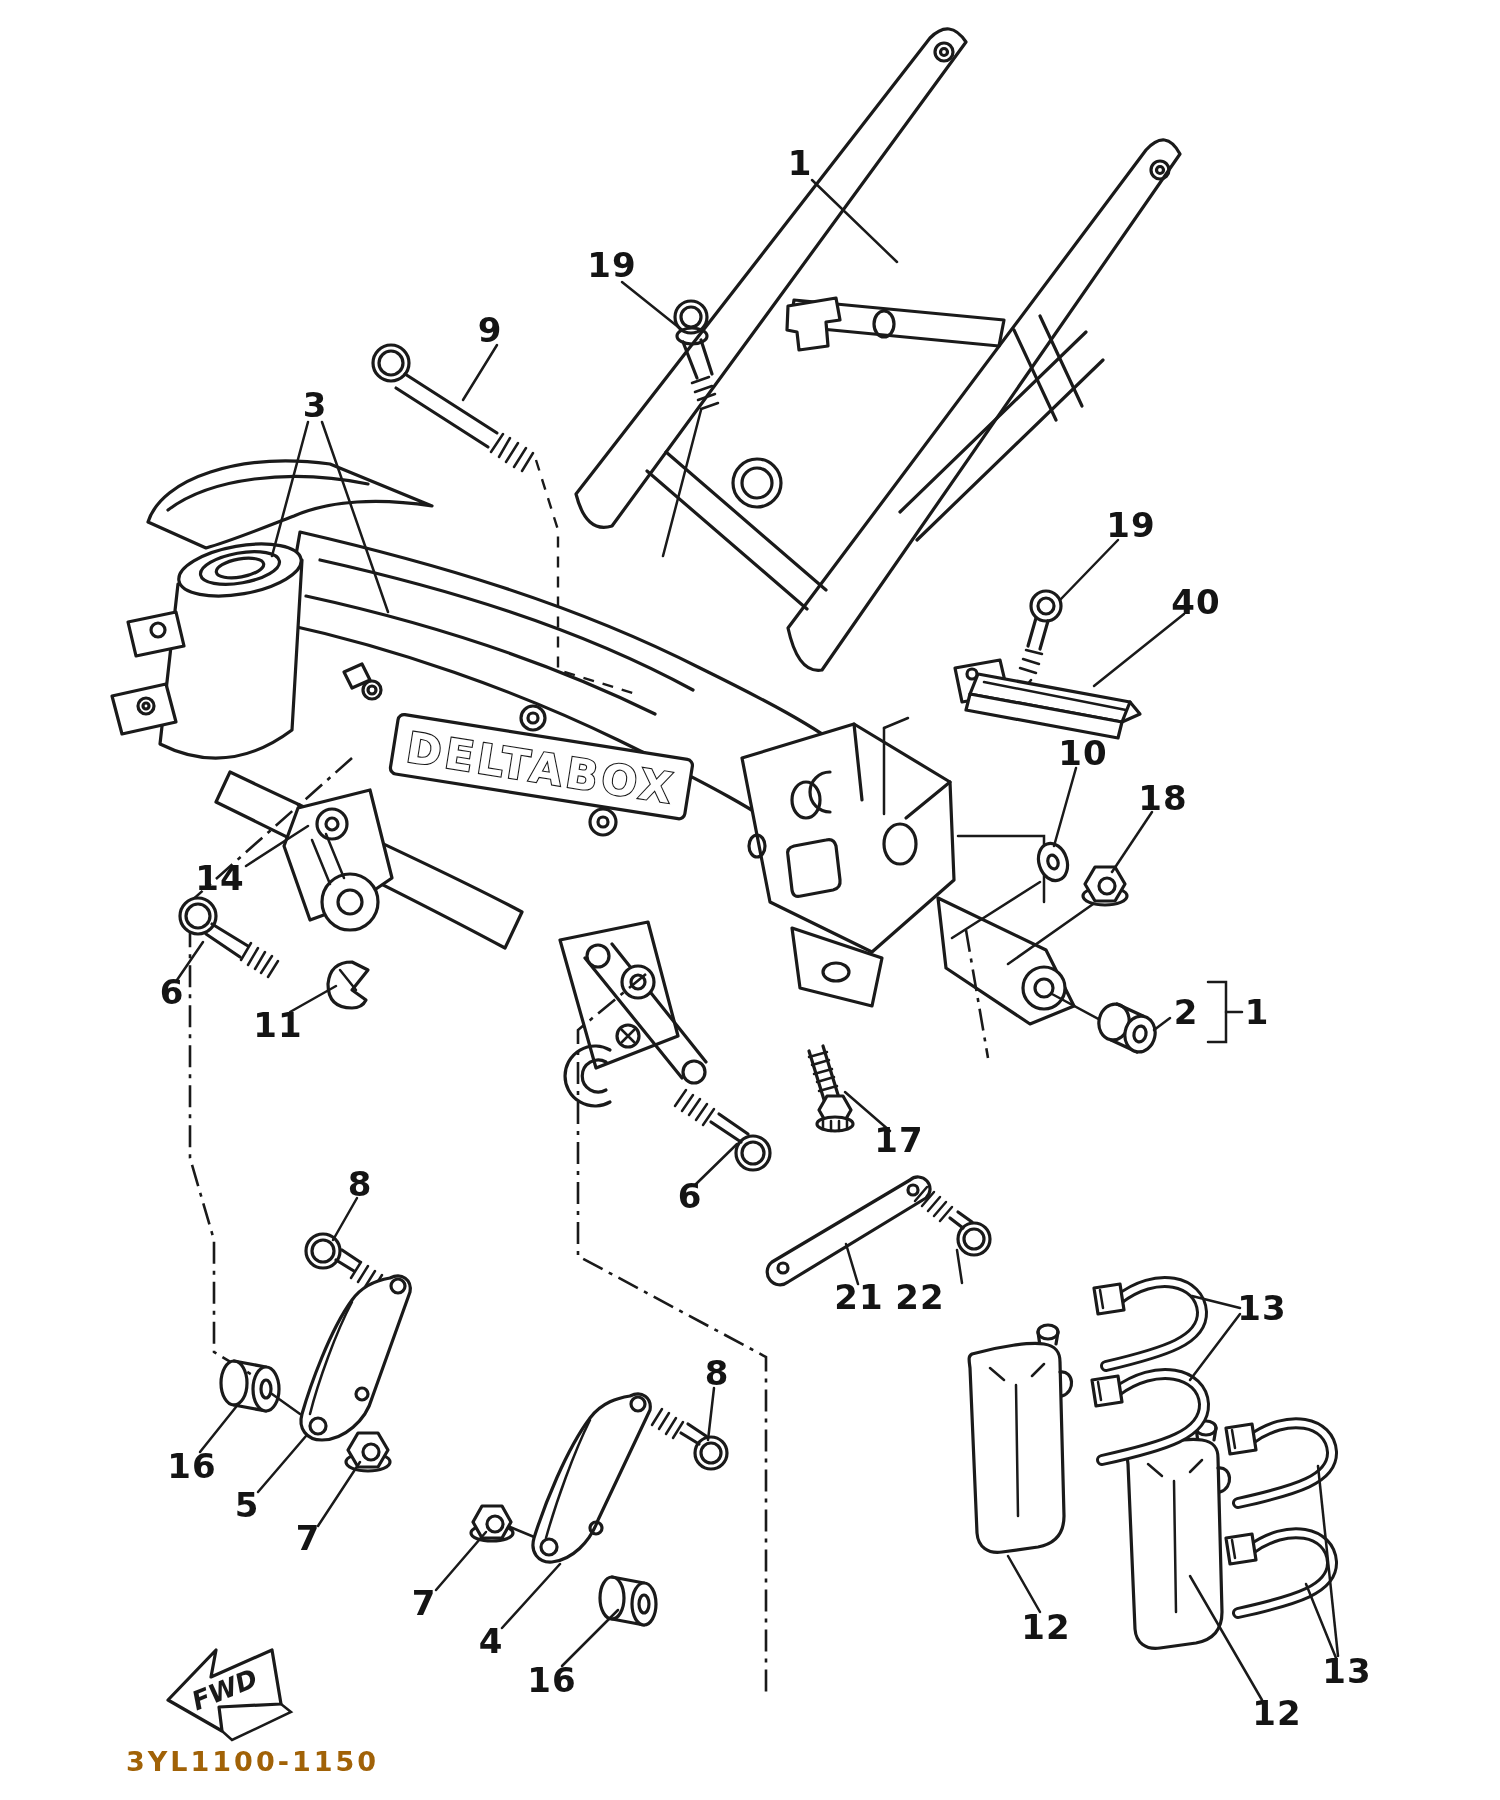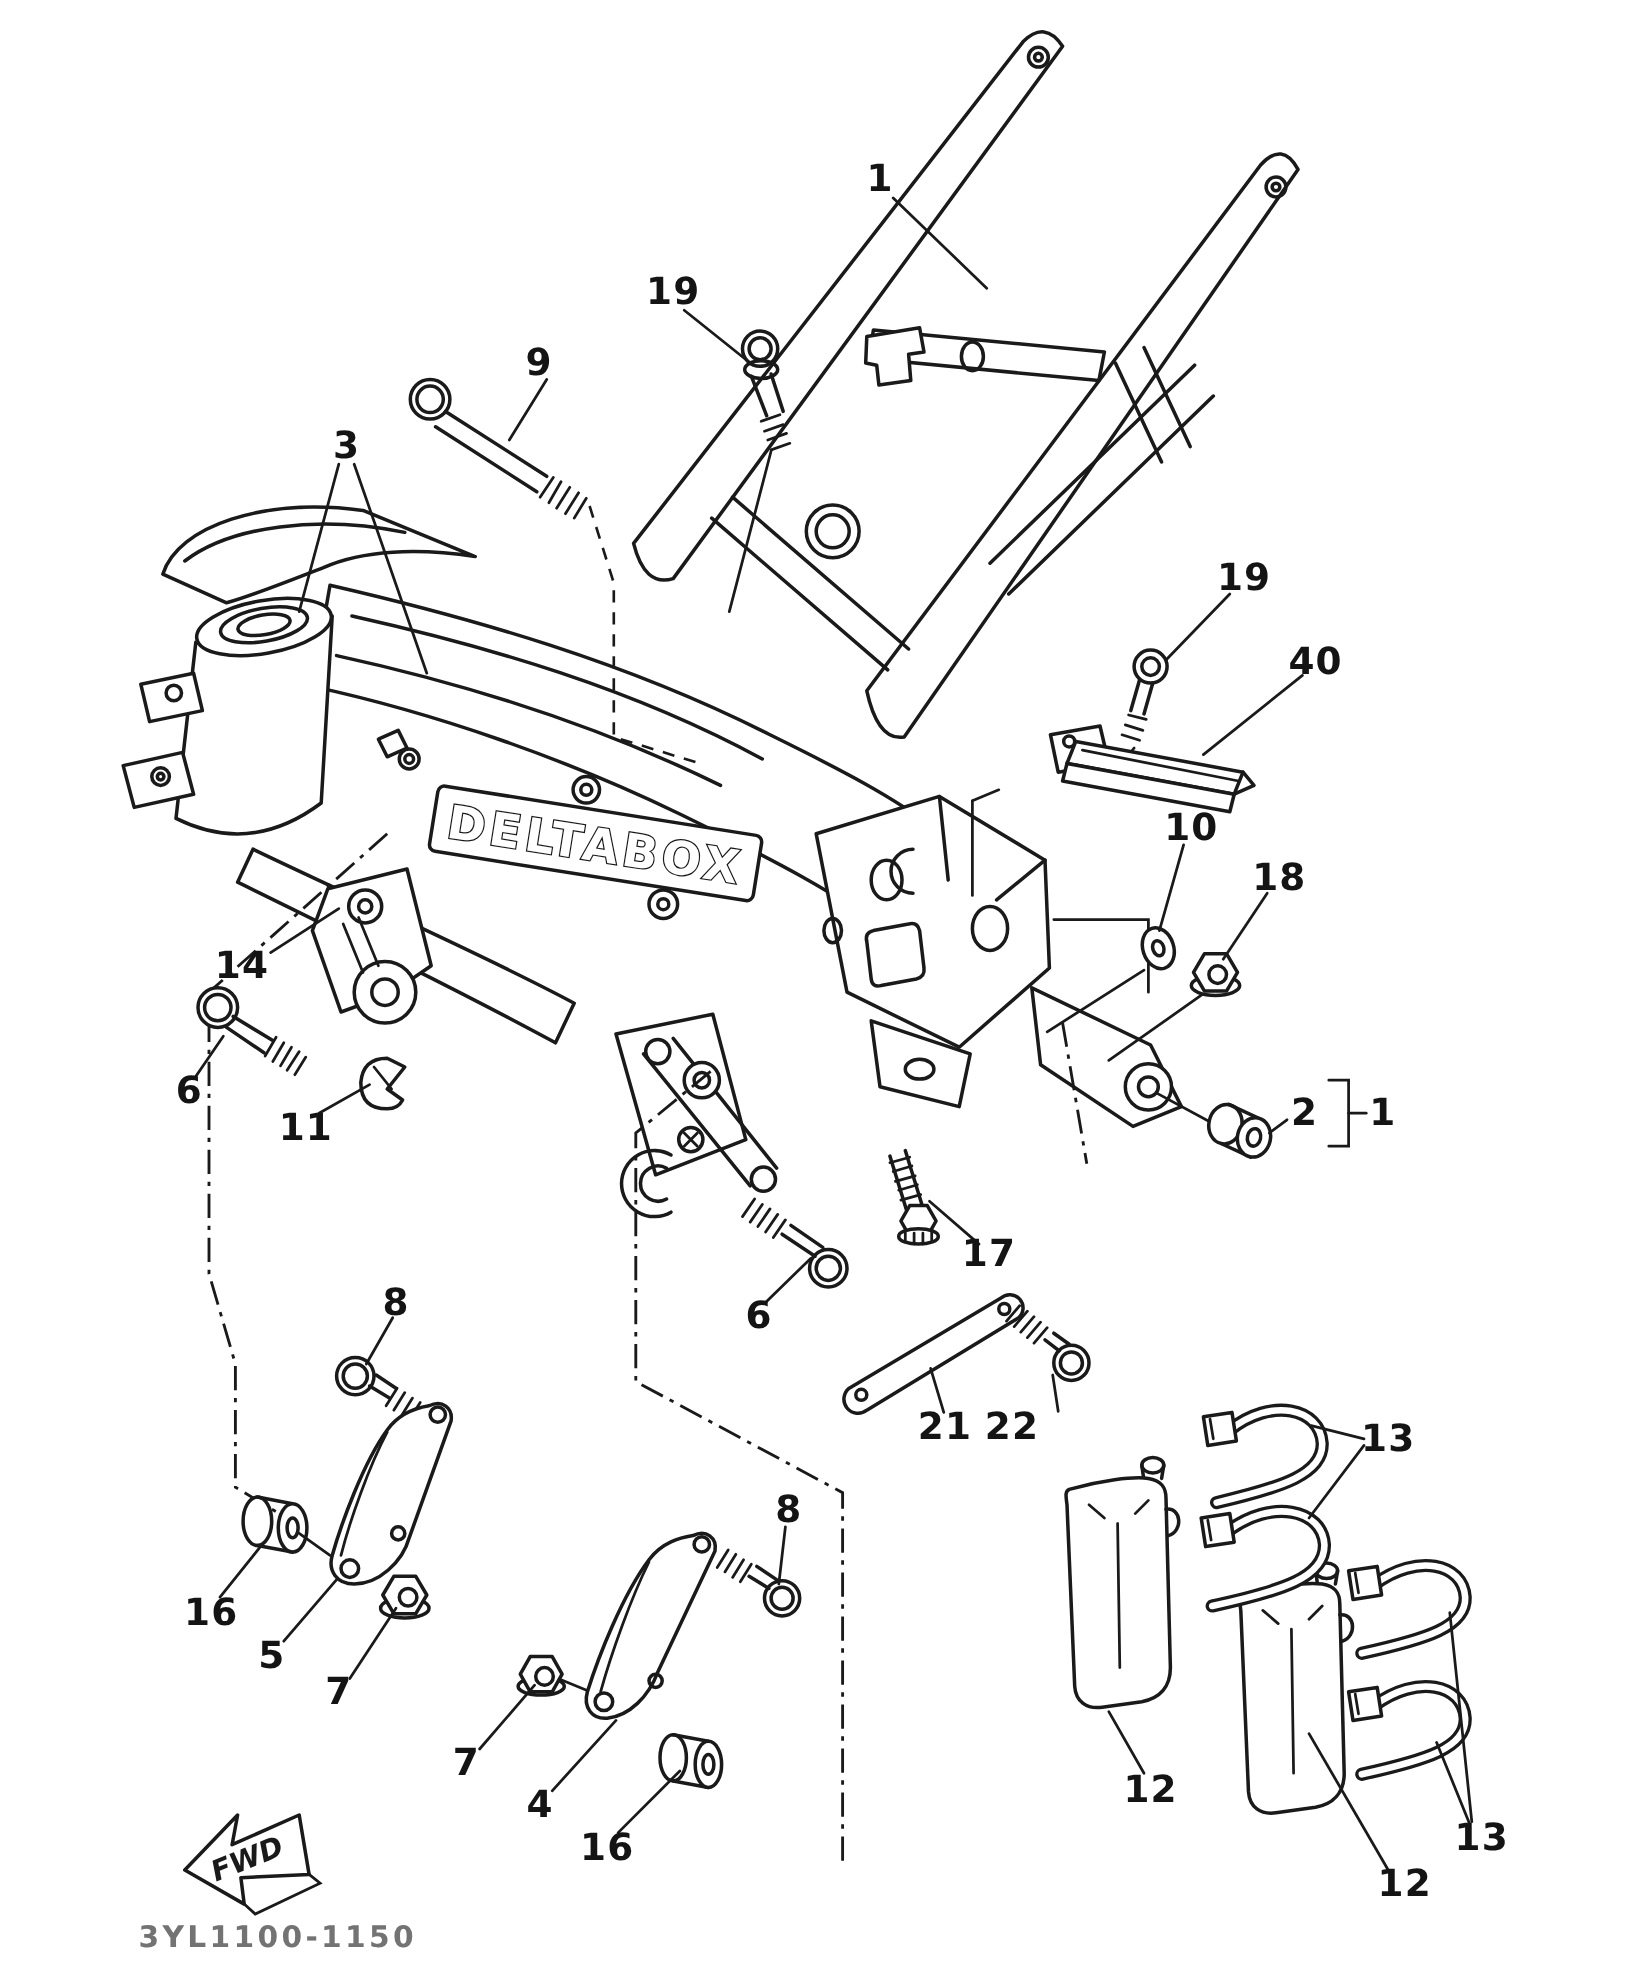--- a/index.html
+++ b/index.html
@@ -9,21 +9,21 @@
   .ln{fill:none;stroke:#1a1a1a;stroke-width:3.2;stroke-linecap:round;stroke-linejoin:round;}
   .fw{fill:#ffffff;stroke:#1a1a1a;stroke-width:3.2;stroke-linejoin:round;stroke-linecap:round;}
   .thin{fill:none;stroke:#1a1a1a;stroke-width:2.5;stroke-linecap:round;}
   .dashdot{fill:none;stroke:#1a1a1a;stroke-width:2.6;stroke-dasharray:22 7 4 7;}
   .dotted{fill:none;stroke:#1a1a1a;stroke-width:2.4;stroke-dasharray:11 9;}
   .band{fill:none;stroke:#1a1a1a;stroke-width:12;stroke-linecap:round;}
   .bandin{fill:none;stroke:#ffffff;stroke-width:6;stroke-linecap:round;}
   .callout{position:absolute;transform:translate(-50%,-50%);
            font:700 34px "DejaVu Sans",sans-serif;color:#141414;letter-spacing:1px;}
   .partcode{position:absolute;left:126px;top:1746px;font:700 27px "DejaVu Sans",sans-serif;
-            color:#737373;letter-spacing:3px;}
+            color:#a16207;letter-spacing:3px;}
   .emblemtext{font:800 42px "DejaVu Sans",sans-serif;letter-spacing:4px;
               fill:#ffffff;stroke:#1a1a1a;stroke-width:2.2;paint-order:stroke;}
   .fwdtext{font:italic 700 26px "DejaVu Sans",sans-serif;fill:#1a1a1a;}
 </style>
 </head>
 <body>
 
 <div class="stage">
 
 <svg width="1500" height="1800" viewBox="0 0 1500 1800">

